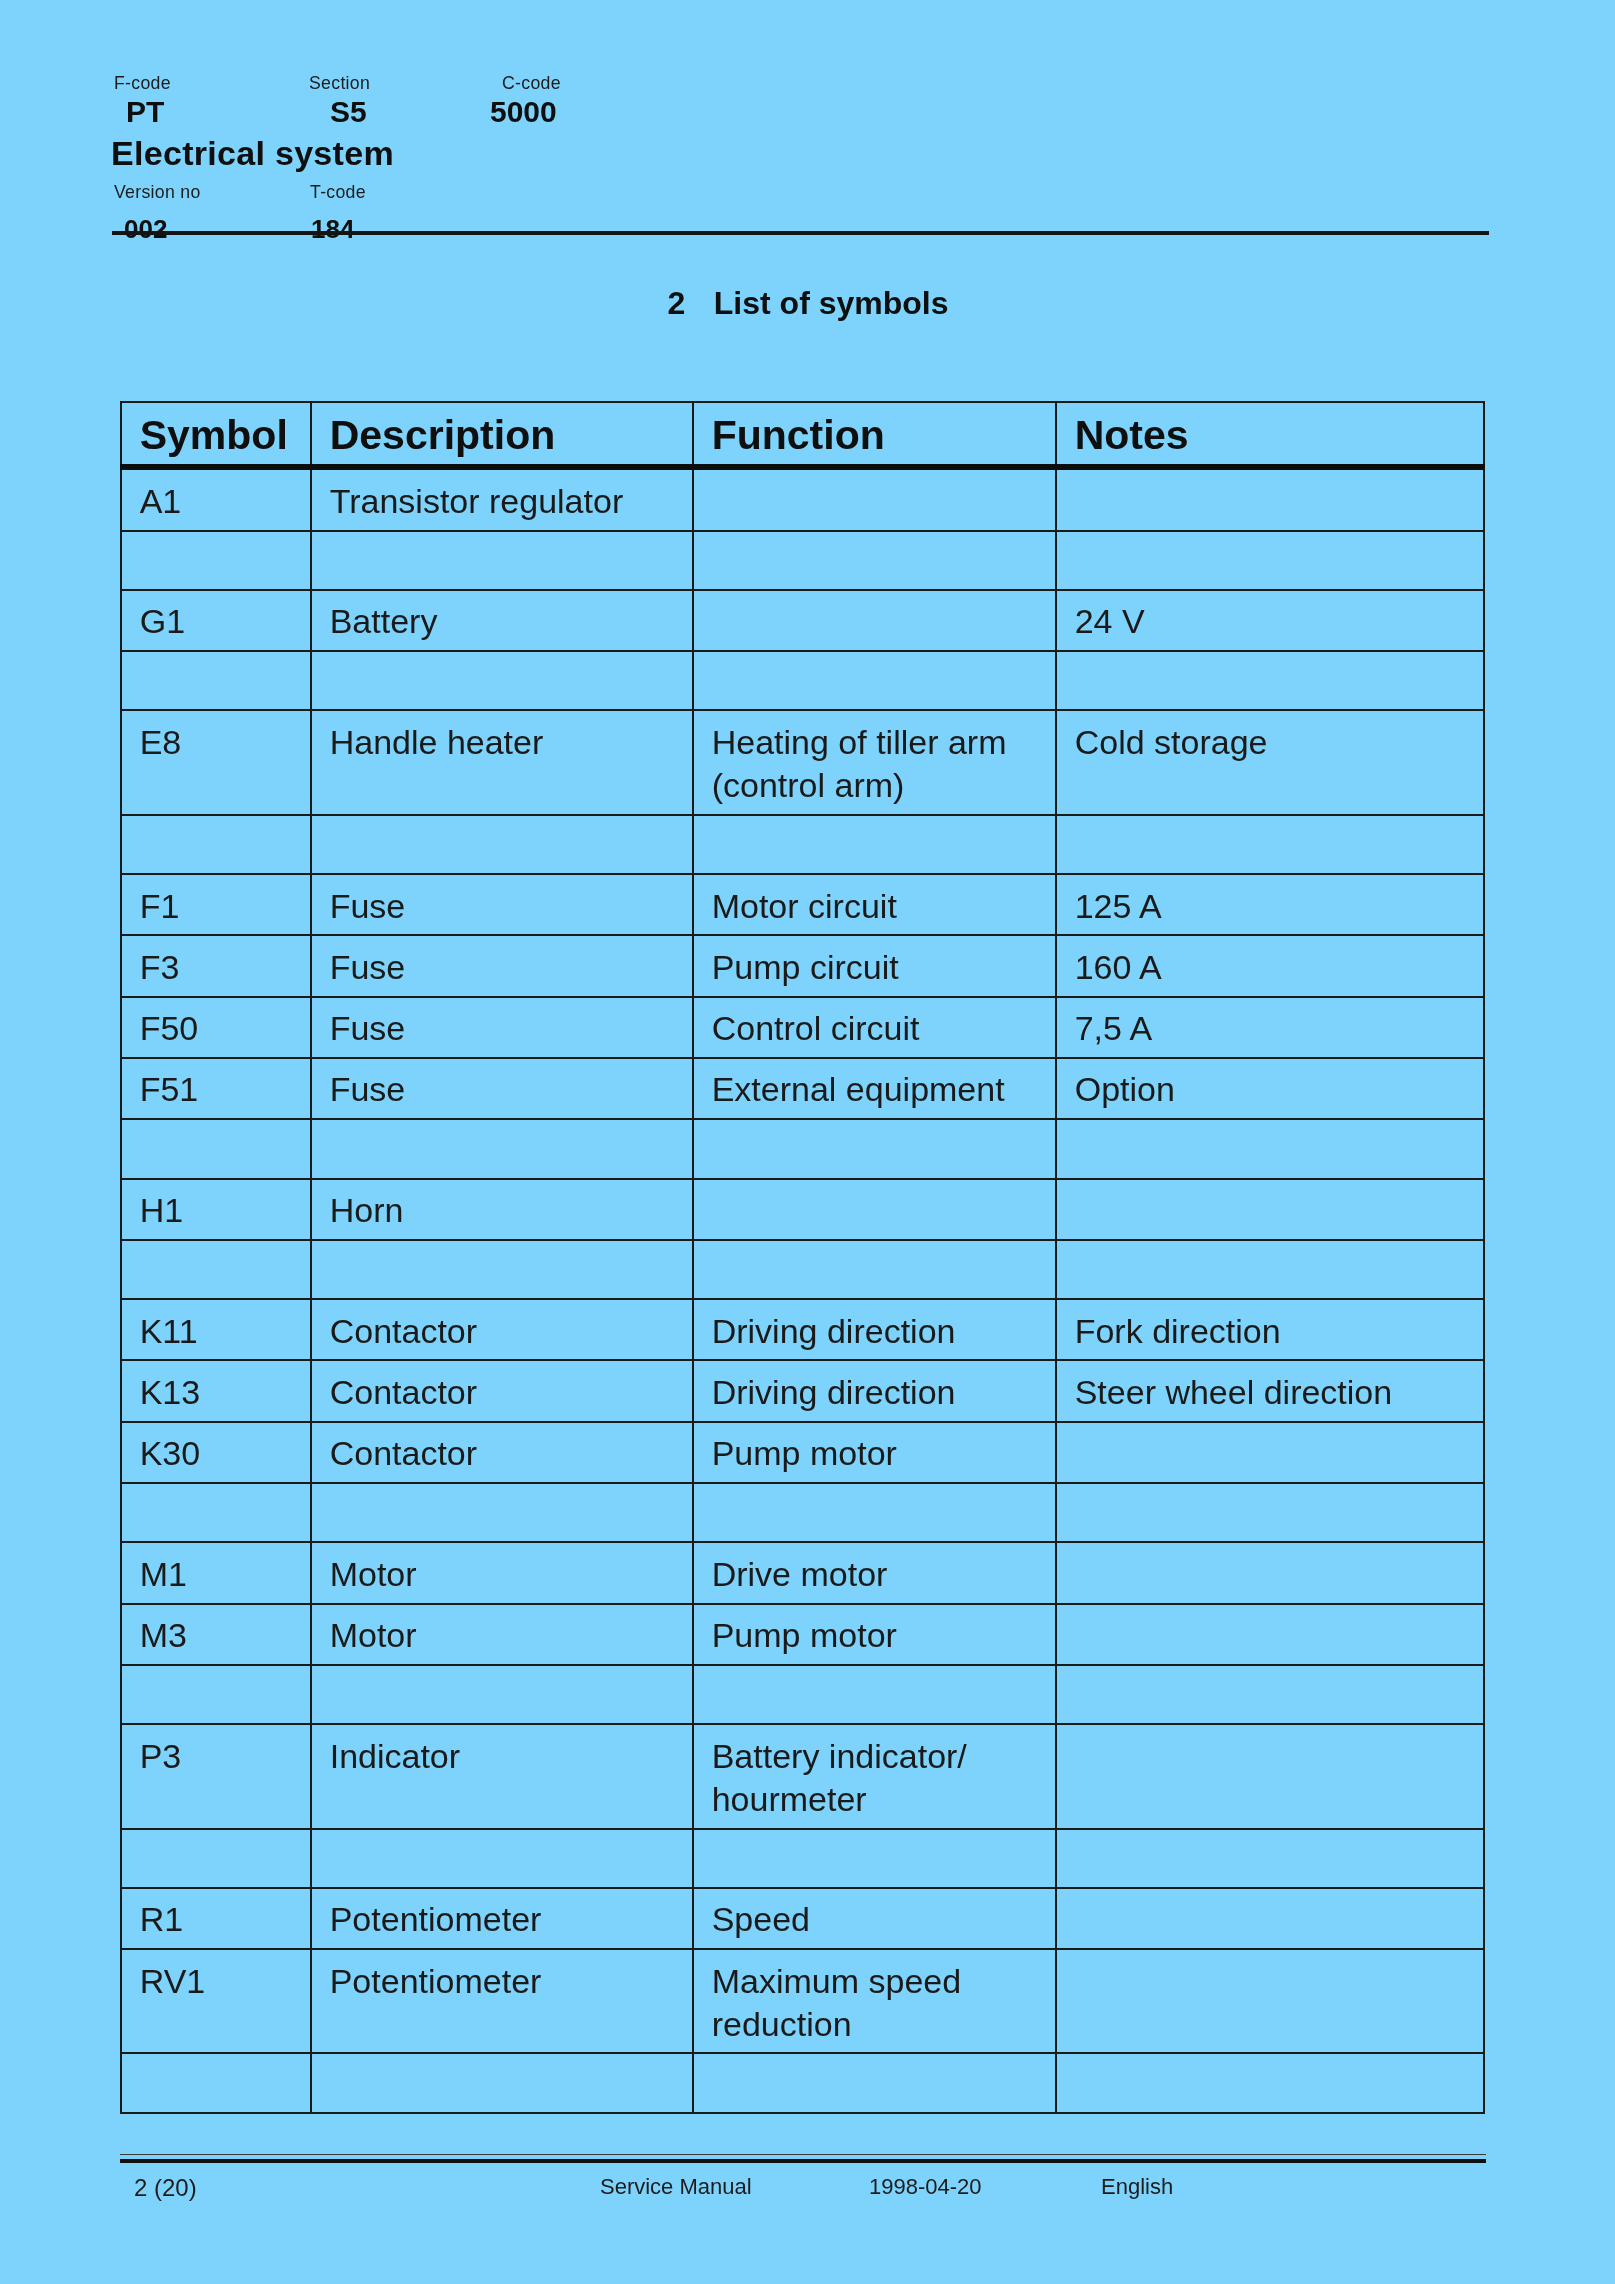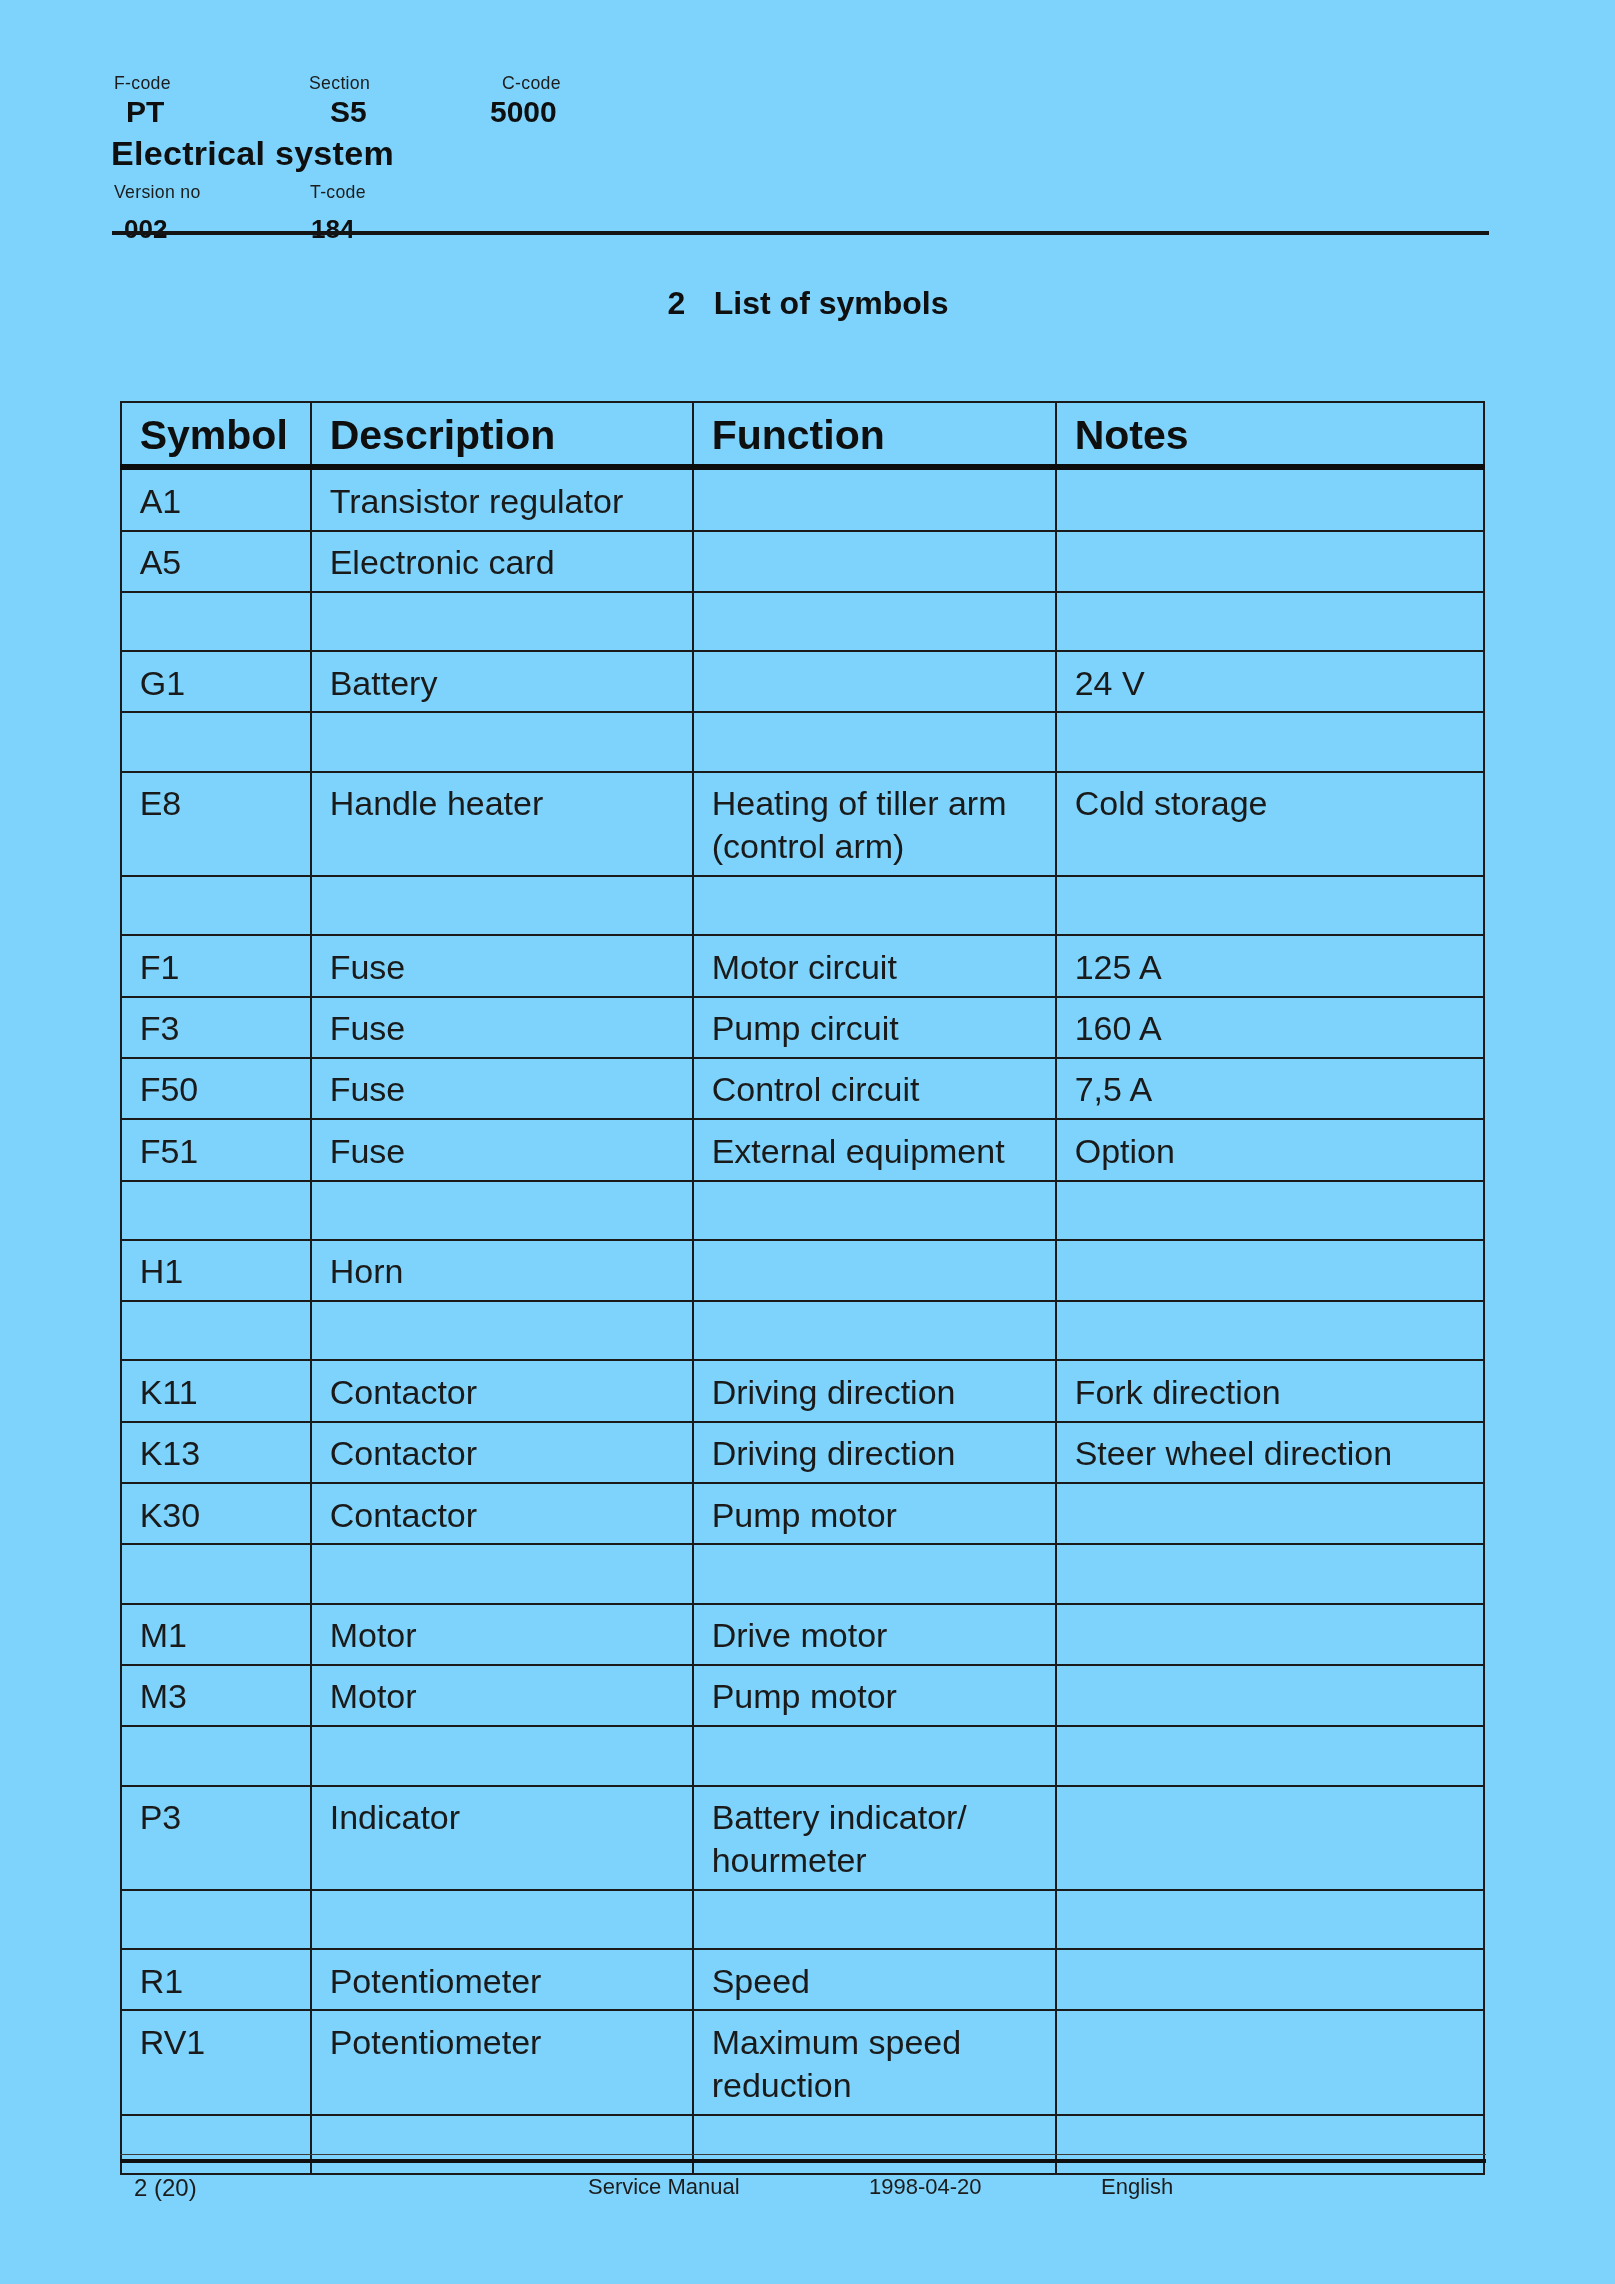--- a/index.html
+++ b/index.html
@@ -119,21 +119,21 @@
     height: 4.1px;
     background: #101010;
   }
   .footer-item {
     position: absolute;
     top: 2174px;
     font-size: 22px;
     color: #1c1c1c;
   }
   #footer-page { left: 134px; font-size: 24px; }
-  #footer-doc  { left: 588px; text-align: right; }
+  #footer-doc  { left: 600px; text-align: right; }
   #footer-date { left: 869px; }
   #footer-lang { left: 1101px; }
 </style>
 </head>
 <body>
 
 <div class="page">
 
   <div class="hdr-label" style="left:114px; top:73px;">F-code</div>
   <div class="hdr-value" style="left:126px; top:95px;">PT</div>
@@ -174,26 +174,20 @@
       </tr>
     </thead>
     <tbody>
       <tr>
         <td>A1</td>
         <td>Transistor regulator</td>
         <td></td>
         <td></td>
       </tr>
       <tr>
-        <td>A5</td>
-        <td>Electronic card</td>
-        <td></td>
-        <td></td>
-      </tr>
-      <tr>
         <td></td>
         <td></td>
         <td></td>
         <td></td>
       </tr>
       <tr>
         <td>G1</td>
         <td>Battery</td>
         <td></td>
         <td>24 V</td>

